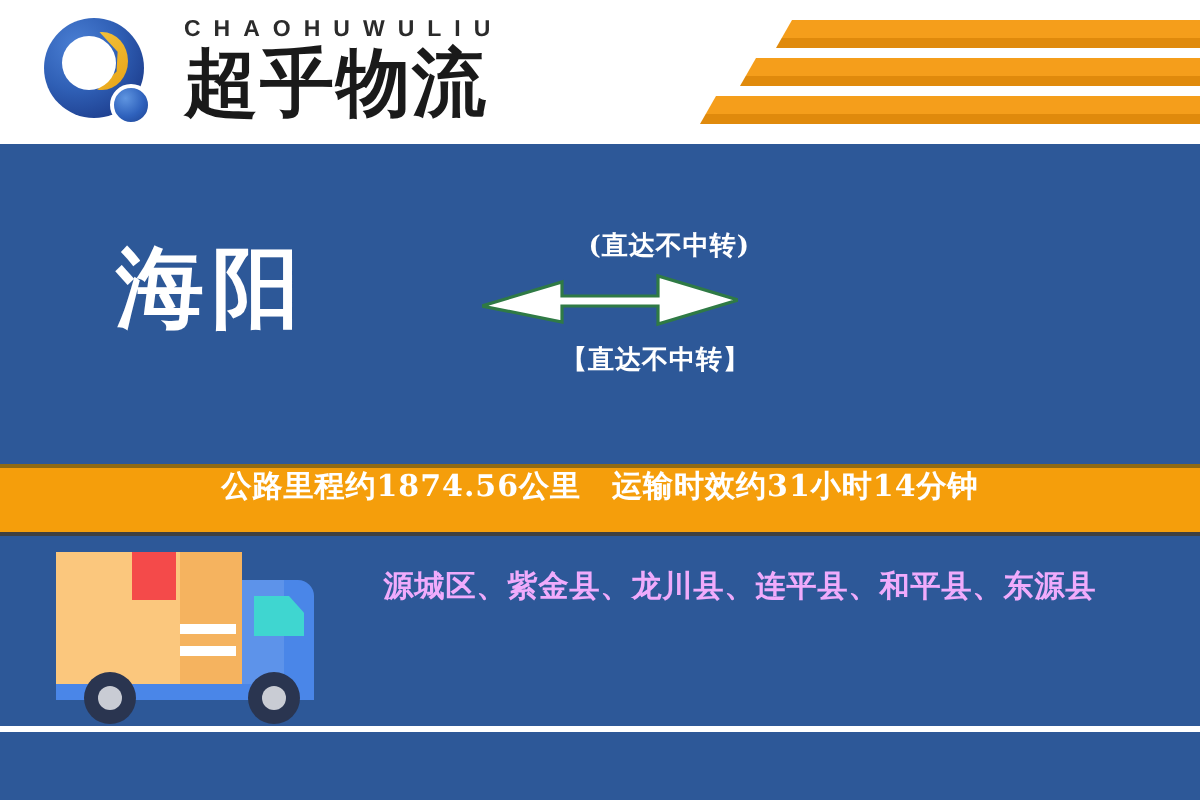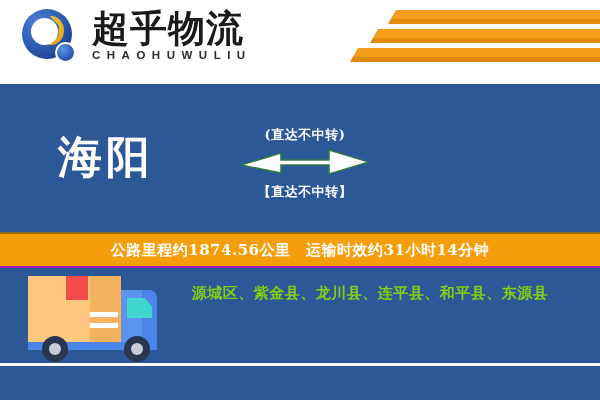--- a/index.html
+++ b/index.html
@@ -96,41 +96,40 @@
   #stripe1 { left: 388px; top: 10px; width: 212px; clip-path: polygon(8px 0, 100% 0, 100% 100%, 0 100%); }
   #stripe2 { left: 370px; top: 29px; width: 230px; clip-path: polygon(8px 0, 100% 0, 100% 100%, 0 100%); }
   #stripe3 { left: 350px; top: 48px; width: 250px; clip-path: polygon(8px 0, 100% 0, 100% 100%, 0 100%); }
 
   
   #main-blue {
     position: absolute;
     left: 0; top: 72px;
     width: 600px; height: 160px;
     background: #2d5898;
-    margin-top: 12px;
   }
   .city {
     position: absolute;
     top: 48px;
     font-family: "DejaVu Serif", "Liberation Serif", serif;
     font-size: 44px;
     font-weight: 700;
     color: #ffffff;
     letter-spacing: 4px;
     line-height: 50px;
     white-space: nowrap;
   }
   #city-origin { left: 58px; }
   #city-dest   { left: 382px; }
 
   #route-mid {
     position: absolute;
     left: 235px; top: 42px;
     width: 140px;
-    text-align: center;
+    text-align: right;
   }
   .mid-note {
     font-family: "DejaVu Serif", "Liberation Serif", serif;
     font-size: 13px;
     font-weight: 700;
     color: #ffffff;
     letter-spacing: 0.5px;
     white-space: nowrap;
   }
   #mid-top { margin-bottom: 4px; }
@@ -142,24 +141,24 @@
     margin: 0 auto;
   }
 
   
   #orange-bar {
     position: absolute;
     left: 0; top: 232px;
     width: 600px; height: 36px;
     background: #f59e0b;
     border-top: 2px solid #8f6a14;
-    border-bottom: 2px solid #a21caf;
+    border-bottom: 2px solid #404040;
     box-sizing: border-box;
     display: flex;
-    align-items: center;
+    align-items: flex-start;
     justify-content: center;
   }
   #orange-text {
     font-family: "DejaVu Serif", "Liberation Serif", serif;
     font-size: 15px;
     font-weight: 700;
     color: #ffffff;
     letter-spacing: 0.5px;
     white-space: nowrap;
   }
@@ -173,21 +172,21 @@
     overflow: hidden;
   }
   #districts {
     position: absolute;
     left: 150px; top: 16px;
     width: 440px;
     text-align: center;
     font-family: "DejaVu Serif", "Liberation Serif", serif;
     font-size: 15px;
     font-weight: 700;
-    color: #84cc16;
+    color: #f0abfc;
     letter-spacing: 0.5px;
     white-space: nowrap;
   }
   #road-line {
     position: absolute;
     left: 0; top: 95px;
     width: 600px; height: 3px;
     background: #ffffff;
   }
 
@@ -277,22 +276,22 @@
   <div id="header">
 
     <div id="logo-mark">
       <div class="disc"></div>
       <div class="crescent-yellow"></div>
       <div class="crescent-white"></div>
       <div class="dot"></div>
     </div>
 
     <div id="brand-block">
+      <div id="brand-en">CHAOHUWULIU</div>
       <div id="brand-cn">超乎物流</div>
-      <div id="brand-en">CHAOHUWULIU</div>
     </div>
 
     <div class="stripe" id="stripe1">
       <div class="top"></div>
       <div class="bot"></div>
     </div>
     <div class="stripe" id="stripe2">
       <div class="top"></div>
       <div class="bot"></div>
     </div>

